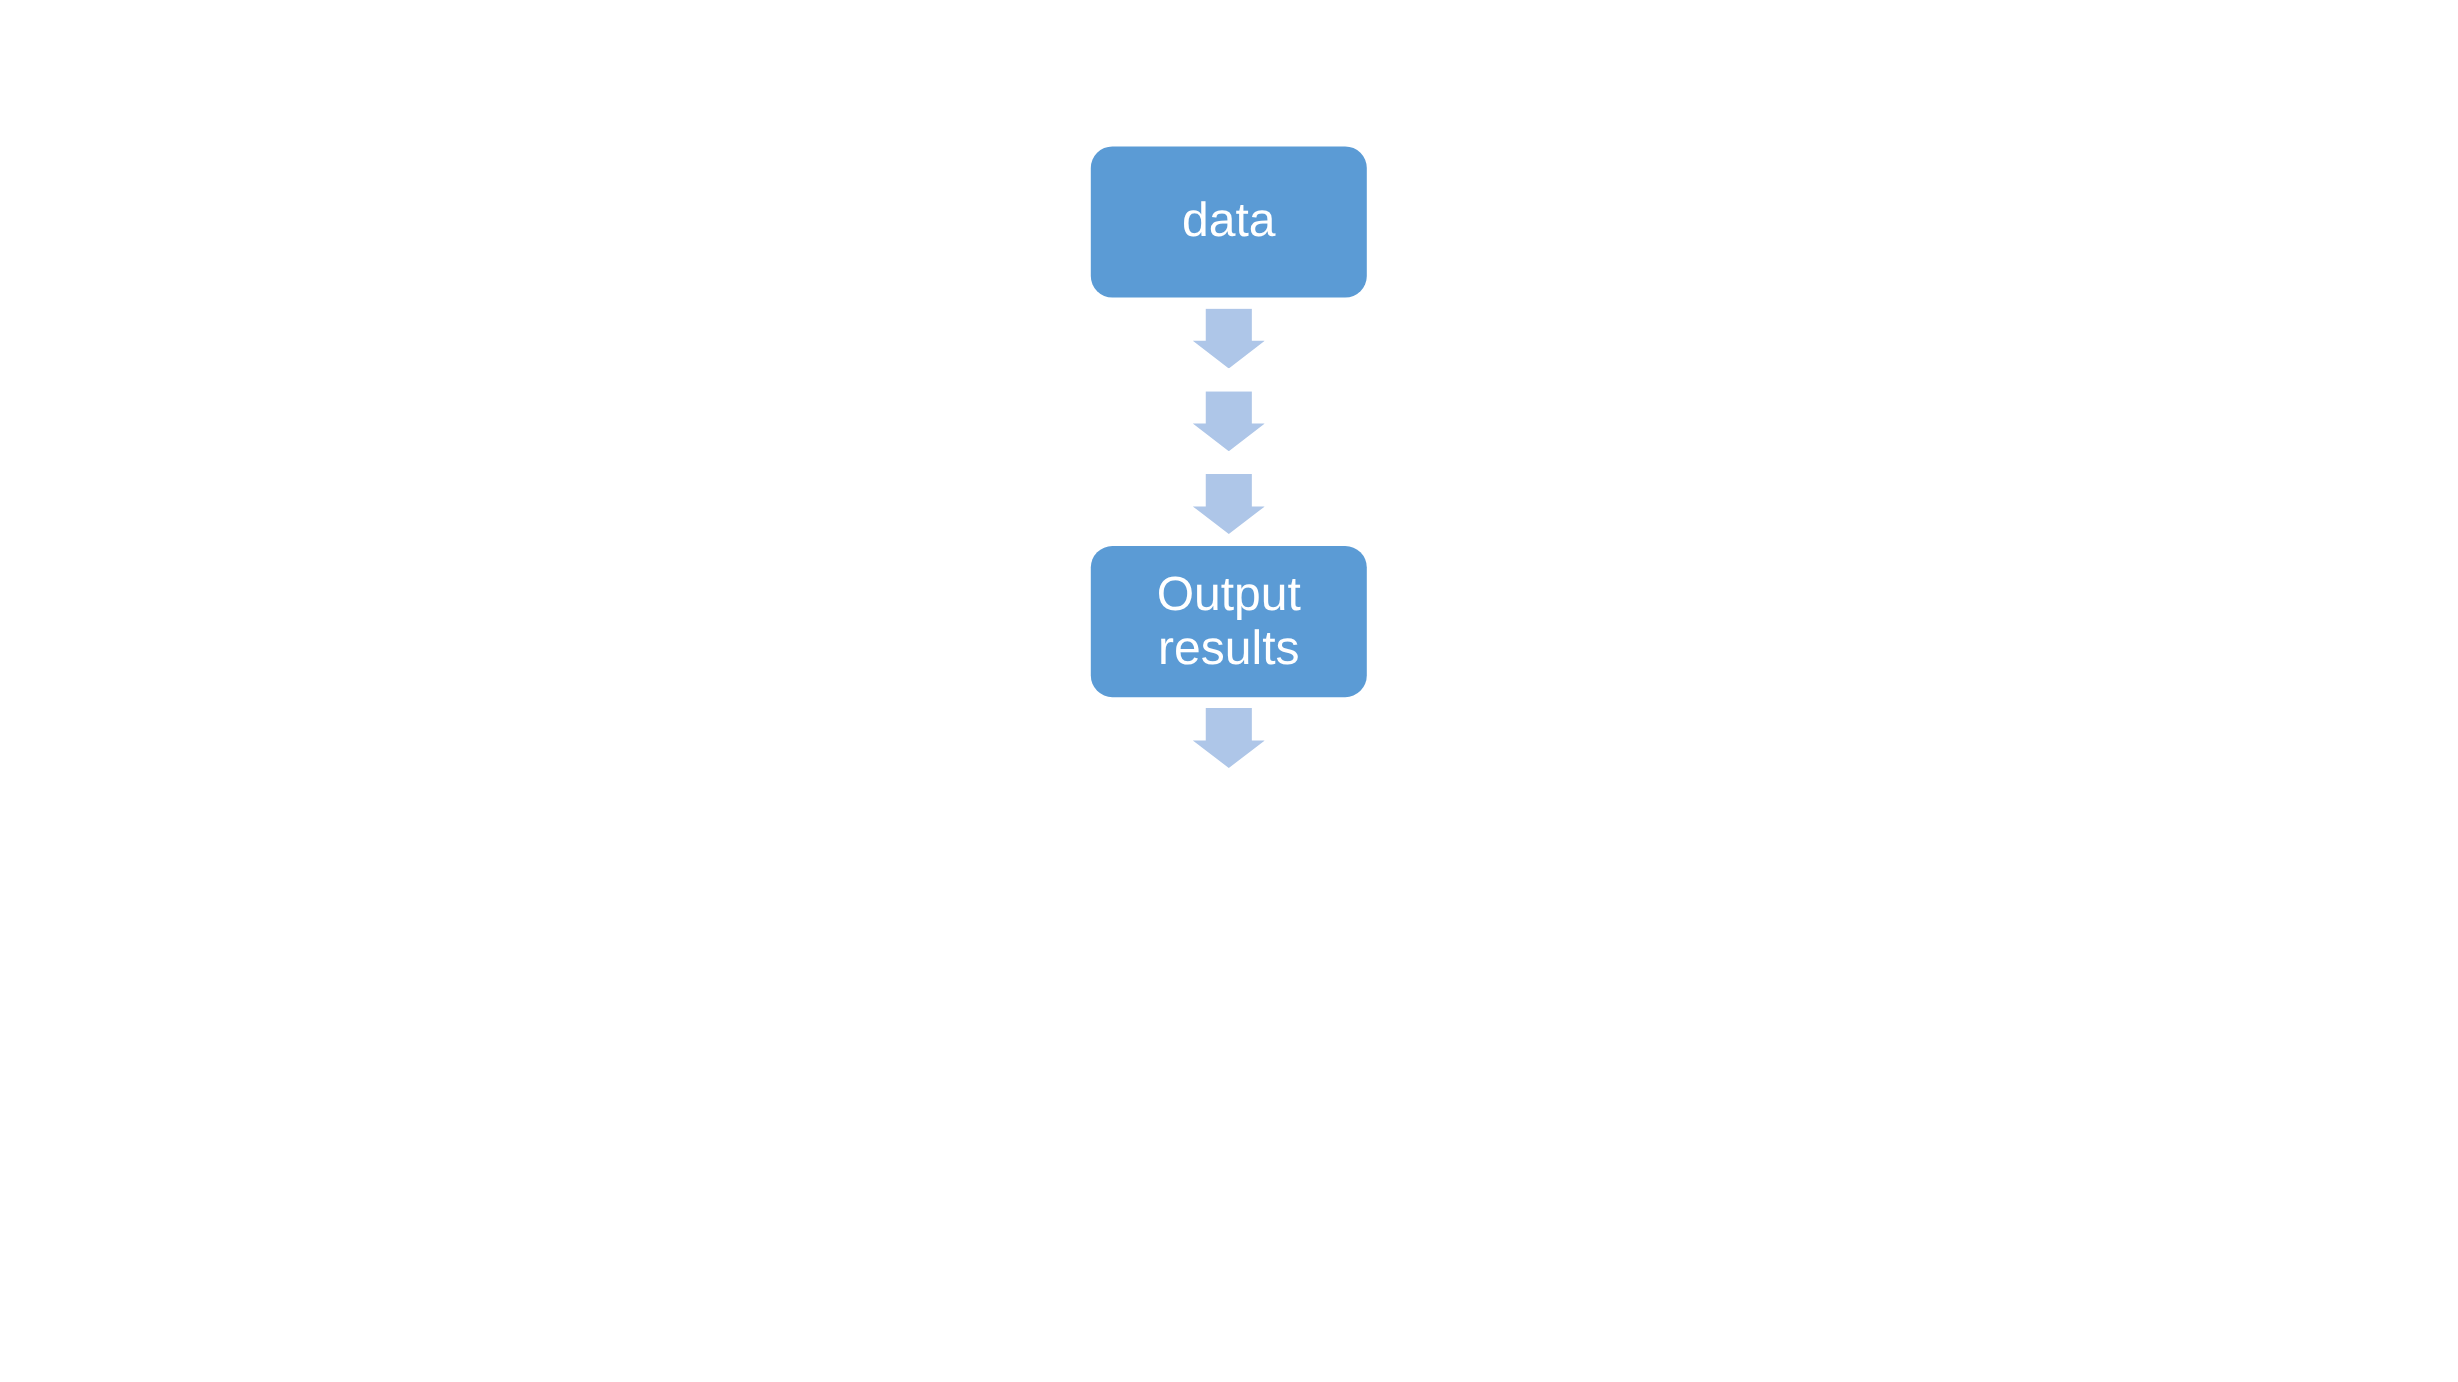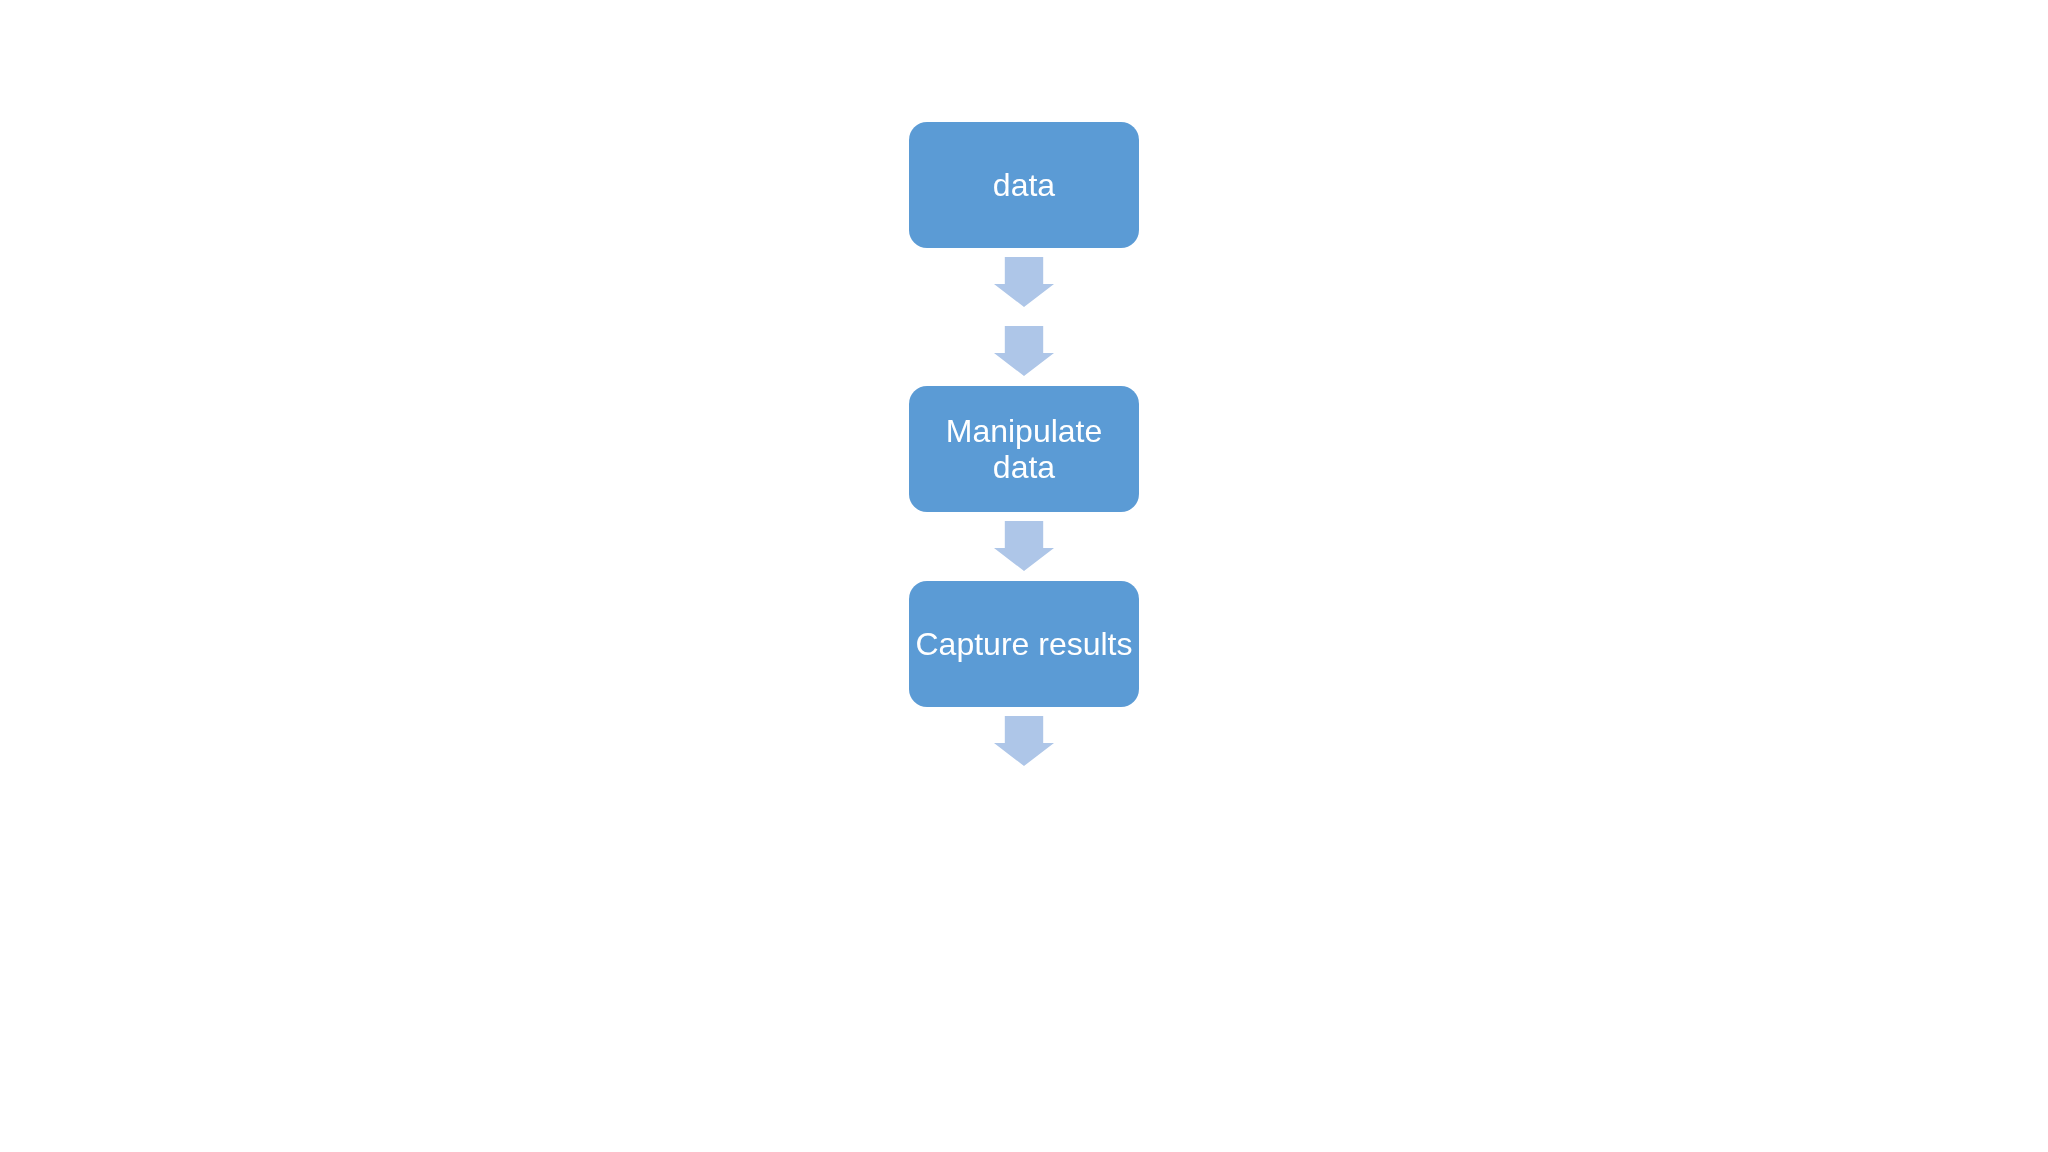--- a/index.html
+++ b/index.html
@@ -31,21 +31,21 @@
     border-radius: 18px;
     display: flex;
     align-items: center;
     justify-content: center;
     text-align: center;
     padding: 0 6px;
     box-sizing: border-box;
   }
   .node span {
     color: var(--text, #ffffff);
-    font-size: 32px;
+    font-size: 40px;
     line-height: 1.13;
     font-weight: 400;
     letter-spacing: 0px;
   }
   .arrow {
     width: 60px;
     height: 50px;
     margin: 9px 0 10px 0;
     background: var(--arrow, #aec6e8);
     clip-path: polygon(18% 0, 82% 0, 82% 54%, 100% 54%, 50% 100%, 0 54%, 18% 54%);
@@ -59,27 +59,24 @@
 
     <div class="node">
       <span>data</span>
     </div>
 
     <div class="arrow"></div>
 
 
     <div class="arrow"></div>
 
-    <div class="node">
-      <span>Manipulate data</span>
-    </div>
 
     <div class="arrow"></div>
 
     <div class="node">
-      <span>Capture results</span>
+      <span>Output results</span>
     </div>
 
     <div class="arrow"></div>
 
 
   </div>
 </div>
 
 </body></html>

